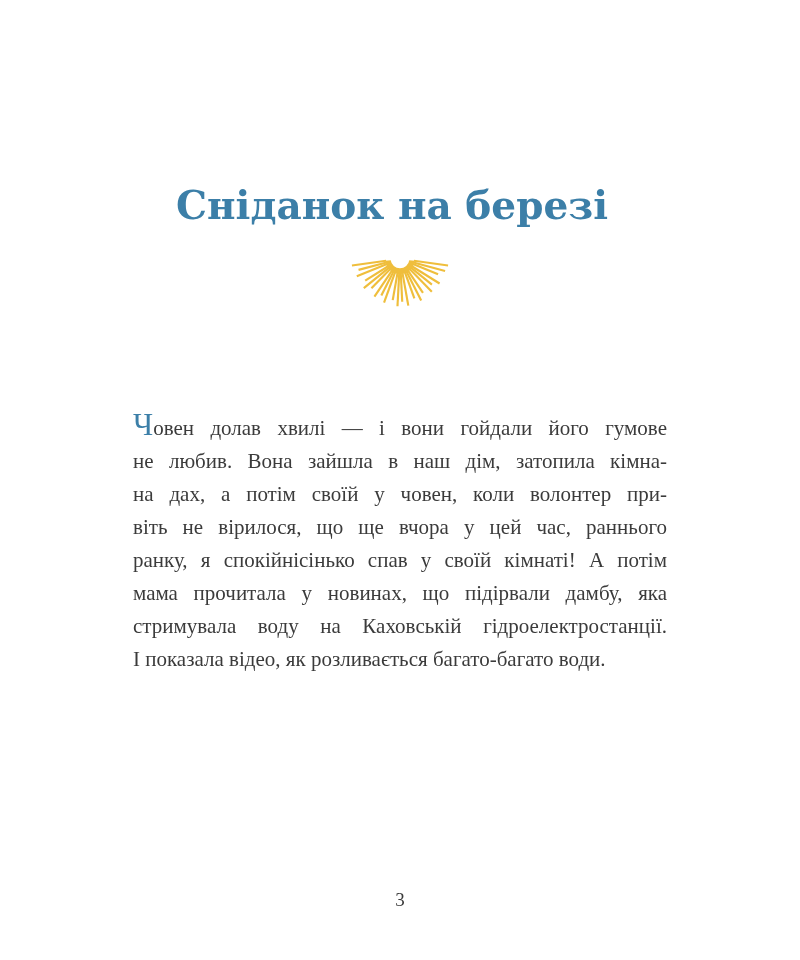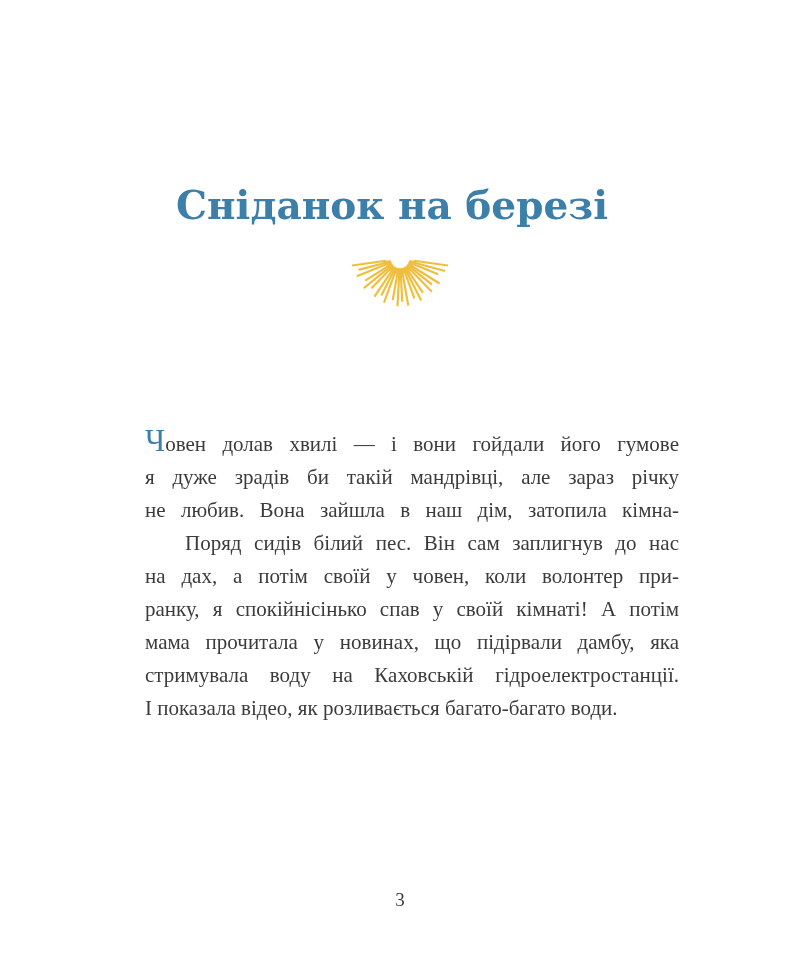--- a/index.html
+++ b/index.html
@@ -27,25 +27,24 @@
   }
 
   .sun-ornament {
     position: absolute;
     left: 344px; top: 256px;
     width: 112px; height: 56px;
   }
 
   .story-text {
     position: absolute;
-    left: 145px; top: 412px;
+    left: 133px; top: 412px;
     width: 534px;
     font-size: 21px;
     color: #3B3B3B;
-    margin-top: 16px;
   }
 
   .line {
     line-height: 33px;
     text-align: justify;
     text-align-last: justify;
     white-space: normal;
   }
   .line.flush {
     text-align: left;
@@ -101,28 +100,27 @@
         <line x1="45.5" y1="5.9" x2="15.6" y2="13.9"></line>
         <line x1="45.1" y1="4.1" x2="8.5" y2="9.2"></line>
       </g>
       <path d="M 47.1 3.8 A 13 13 0 0 0 72.9 3.8" stroke="#EFBE3C" stroke-width="6" fill="none"></path>
     </svg>
   </div>
 
   <div class="story-text">
       <div class="paragraph">
         <div class="line"><span class="initial">Ч</span>овен долав хвилі — і вони гойдали його гумове</div>
-        <div class="line">я дуже зрадів би такій мандрівці, але зараз річку</div>
         <div class="line">не любив. Вона зайшла в наш дім, затопила кімна-</div>
       </div>
       <div class="paragraph">
-        <div class="line indent">Поряд сидів білий пес. Він сам заплигнув до нас</div>
         <div class="line">на дах, а потім своїй у човен, коли волонтер при-</div>
       </div>
       <div class="paragraph">
+        <div class="line">віть не вірилося, що ще вчора у цей час, раннього</div>
         <div class="line">ранку, я спокійнісінько спав у своїй кімнаті! А потім</div>
         <div class="line">мама прочитала у новинах, що підірвали дамбу, яка</div>
         <div class="line">стримувала воду на Каховській гідроелектростанції.</div>
         <div class="line flush">І показала відео, як розливається багато-багато води.</div>
       </div>
     </div>
 
   <div class="page-number">3</div>
 
 </div>

